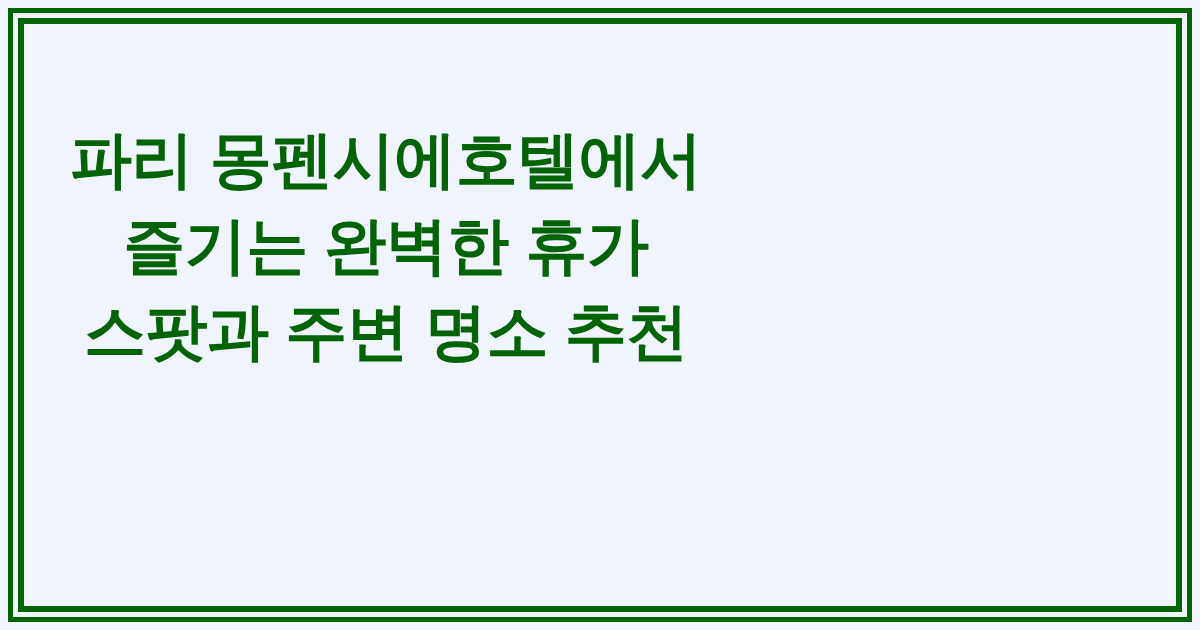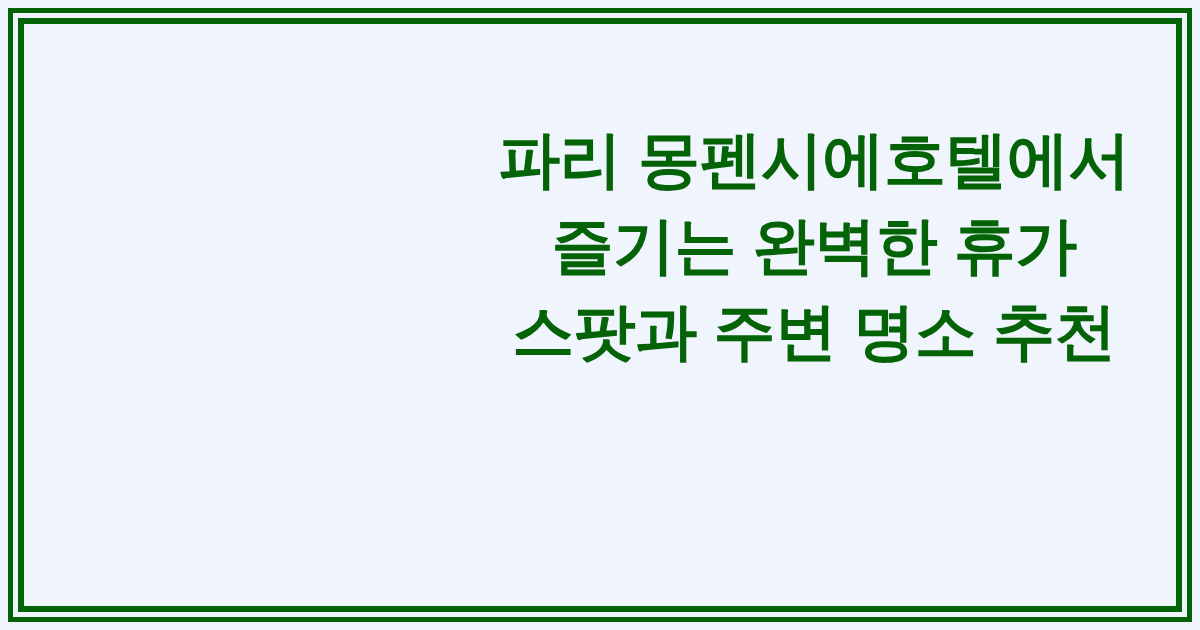--- a/index.html
+++ b/index.html
@@ -50,21 +50,21 @@
 
   
   .title-wrap {
     position: absolute;
     top: 0;
     left: 0;
     width: 1200px;
     height: 508px;
     display: flex;
     align-items: center;
-    justify-content: flex-end;
+    justify-content: flex-start;
     box-sizing: border-box;
     padding: 0 70px;
   }
 
   .title {
     margin: 0;
     text-align: center;
     color: #056307;
     font-family: "Liberation Sans", "DejaVu Sans", sans-serif;
     font-weight: 700;

